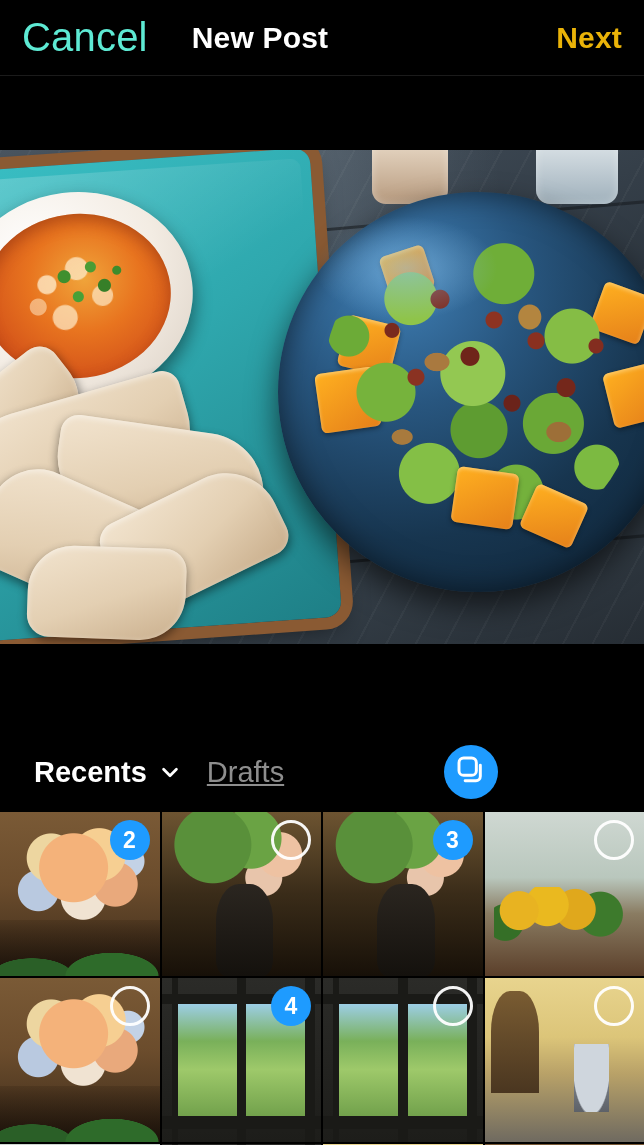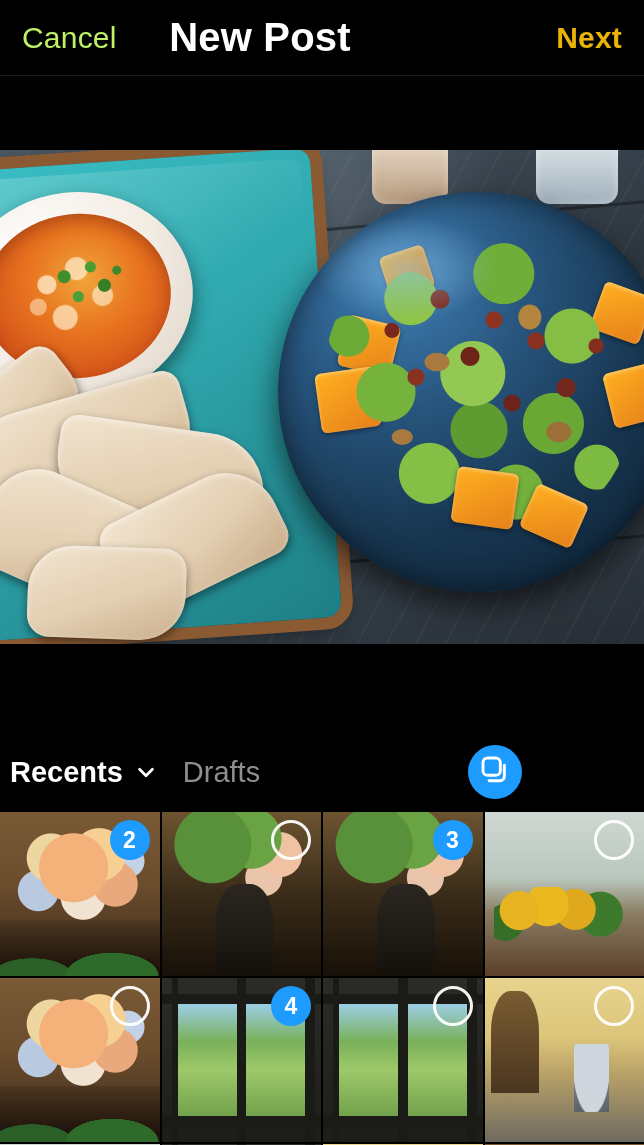--- a/index.html
+++ b/index.html
@@ -12,22 +12,22 @@
   .screen { position: relative; width: 644px; height: 1145px; background: #000; overflow: hidden; }
 
   
   .navbar {
     position: absolute; top: 0; left: 0; width: 644px; height: 76px;
     background: #000;
     display: flex; align-items: center; justify-content: space-between;
     padding: 0 22px;
     border-bottom: 1px solid #1b1b1b;
   }
-  .nav-cancel { color: #bef264; font-size: 30px; letter-spacing: .2px; }
-  .nav-title  { color: #fff; font-size: 40px; font-weight: bold; letter-spacing: .2px;
+  .nav-cancel { color: #5eead4; font-size: 40px; letter-spacing: .2px; }
+  .nav-title  { color: #fff; font-size: 30px; font-weight: bold; letter-spacing: .2px;
                 position: absolute; left: 0; width: 520px; text-align: center; pointer-events: none; }
   .nav-next   { color: #eab308; font-size: 30px; font-weight: bold; letter-spacing: .2px; z-index:2; }
 
   
   .preview-wrap {
     position: absolute; top: 150px; left: 0; width: 644px; height: 494px;
     background: #000; overflow: hidden;
   }
   .photo { position: absolute; inset: 0; }
 
@@ -180,26 +180,26 @@
     background:
       radial-gradient(ellipse at 30% 40%, #a9793f 0 12px, rgba(0,0,0,0) 13px),
       radial-gradient(ellipse at 62% 22%, #b3853f 0 11px, rgba(0,0,0,0) 12px),
       radial-gradient(ellipse at 72% 68%, #9d6f38 0 12px, rgba(0,0,0,0) 13px),
       radial-gradient(ellipse at 18% 70%, #a87a3d 0 10px, rgba(0,0,0,0) 11px);
   }
 
   
   .picker-bar {
     position: absolute; top: 735px; left: 0; width: 532px; height: 74px;
-    display: flex; align-items: center; padding: 0 10px;
+    display: flex; align-items: center; padding: 0 34px;
   }
   .album-btn { display:flex; align-items:center; gap: 12px; }
   .album-name { color:#fff; font-size: 29px; font-weight: bold; }
   .chev { width: 22px; height: 22px; flex: 0 0 auto; }
-  .drafts { color:#8e8e8e; font-size: 29px; margin-left: 26px; }
+  .drafts { color:#8e8e8e; font-size: 29px; margin-left: 26px; text-decoration: underline; }
   .spacer { flex: 1; }
   .multi-btn {
     width: 54px; height: 54px; border-radius: 50%;
     background: #1E9BFF; display:flex; align-items:center; justify-content:center;
   }
 
   
   .grid {
     position: absolute; top: 812px; left: 0; width: 644px; height: 333px;
     display: grid;

